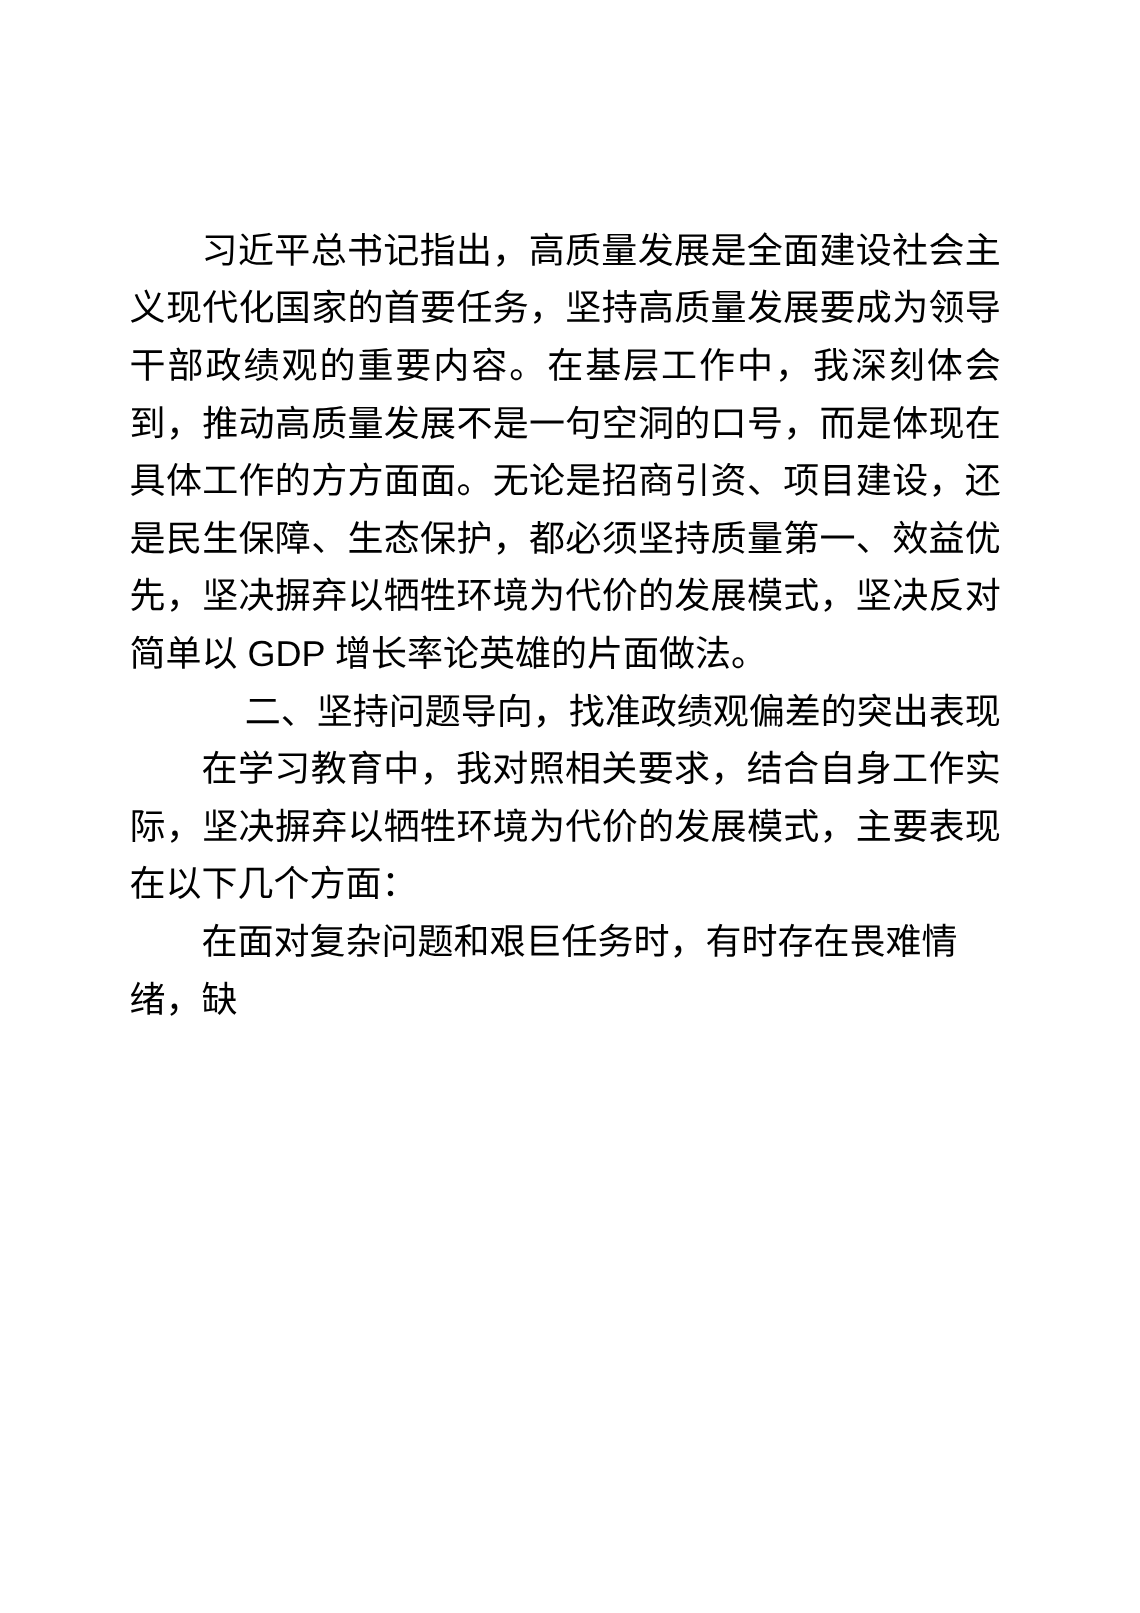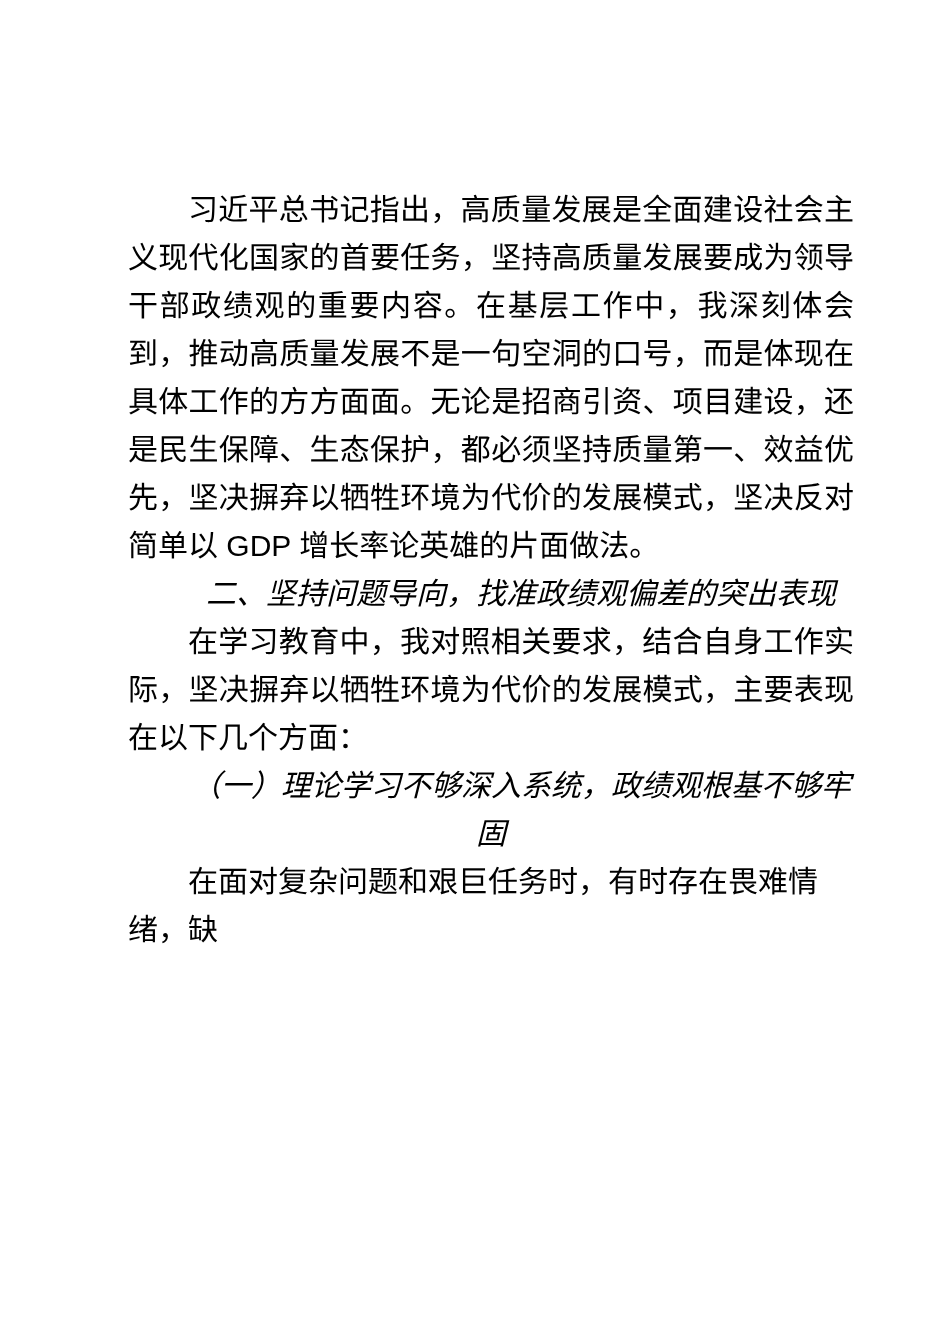--- a/index.html
+++ b/index.html
@@ -13,21 +13,21 @@
     position: relative;
     width: 950px;
     height: 1344px;
     background: #ffffff;
     overflow: hidden;
     box-sizing: border-box;
   }
 
   .doc-body {
     position: absolute;
-    left: 128px;
+    left: 108px;
     top: 186px;
     width: 726px;
   }
 
   .para,
   .heading {
     margin: 0;
     padding: 0;
     font-family: "Liberation Sans", "DejaVu Sans", sans-serif;
     font-size: 30px;
@@ -36,40 +36,38 @@
     text-align: justify;
     text-justify: inter-ideograph;
     text-indent: 60px;
     font-weight: 400;
     letter-spacing: 0px;
     word-break: break-all;
     -webkit-font-smoothing: antialiased;
   }
 
   .heading {
-    text-align: center;
-    font-style: italic;
+    text-align: right;
   }
 
   .para-last {
     text-align: left;
   }
 </style>
 </head>
 <body>
 
 <div class="page">
   <div class="doc-body">
 
     <p class="para">习近平总书记指出，高质量发展是全面建设社会主义现代化国家的首要任务，坚持高质量发展要成为领导干部政绩观的重要内容。在基层工作中，我深刻体会到，推动高质量发展不是一句空洞的口号，而是体现在具体工作的方方面面。无论是招商引资、项目建设，还是民生保障、生态保护，都必须坚持质量第一、效益优先，坚决摒弃以牺牲环境为代价的发展模式，坚决反对简单以 GDP 增长率论英雄的片面做法。</p>
 
     <p class="heading">二、坚持问题导向，找准政绩观偏差的突出表现</p>
 
     <p class="para">在学习教育中，我对照相关要求，结合自身工作实际，坚决摒弃以牺牲环境为代价的发展模式，主要表现在以下几个方面：</p>
 
-    <p class="heading">（一）理论学习不够深入系统，政绩观根基不够牢固</p>
 
 
 
     <p class="para para-last">在面对复杂问题和艰巨任务时，有时存在畏难情绪，缺</p>
 
   </div>
 </div>
 
 </body></html>

